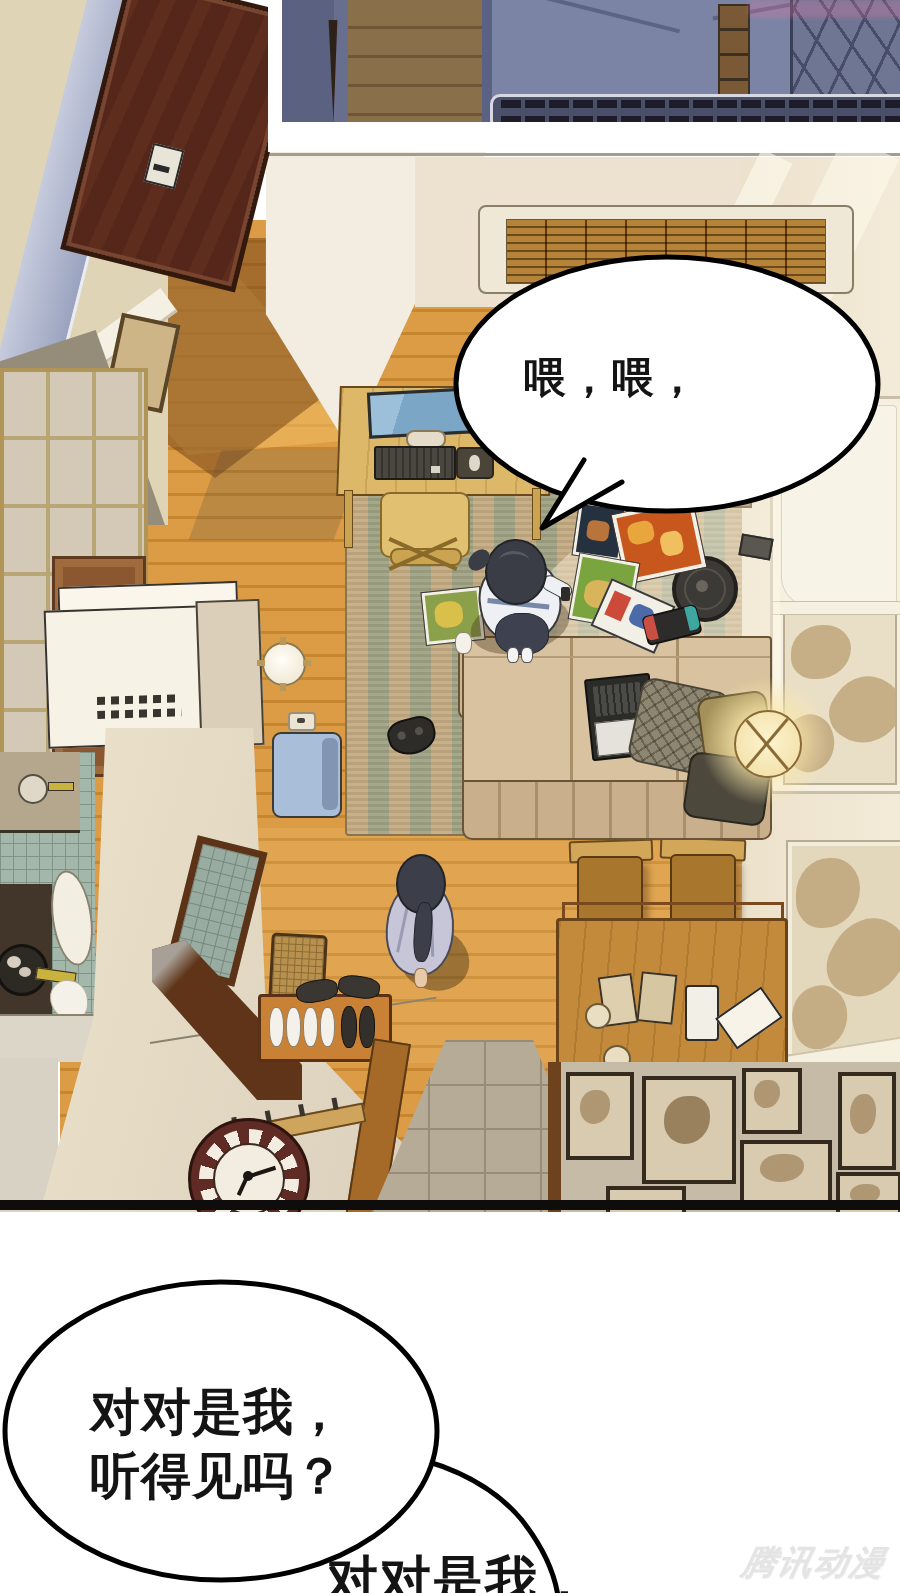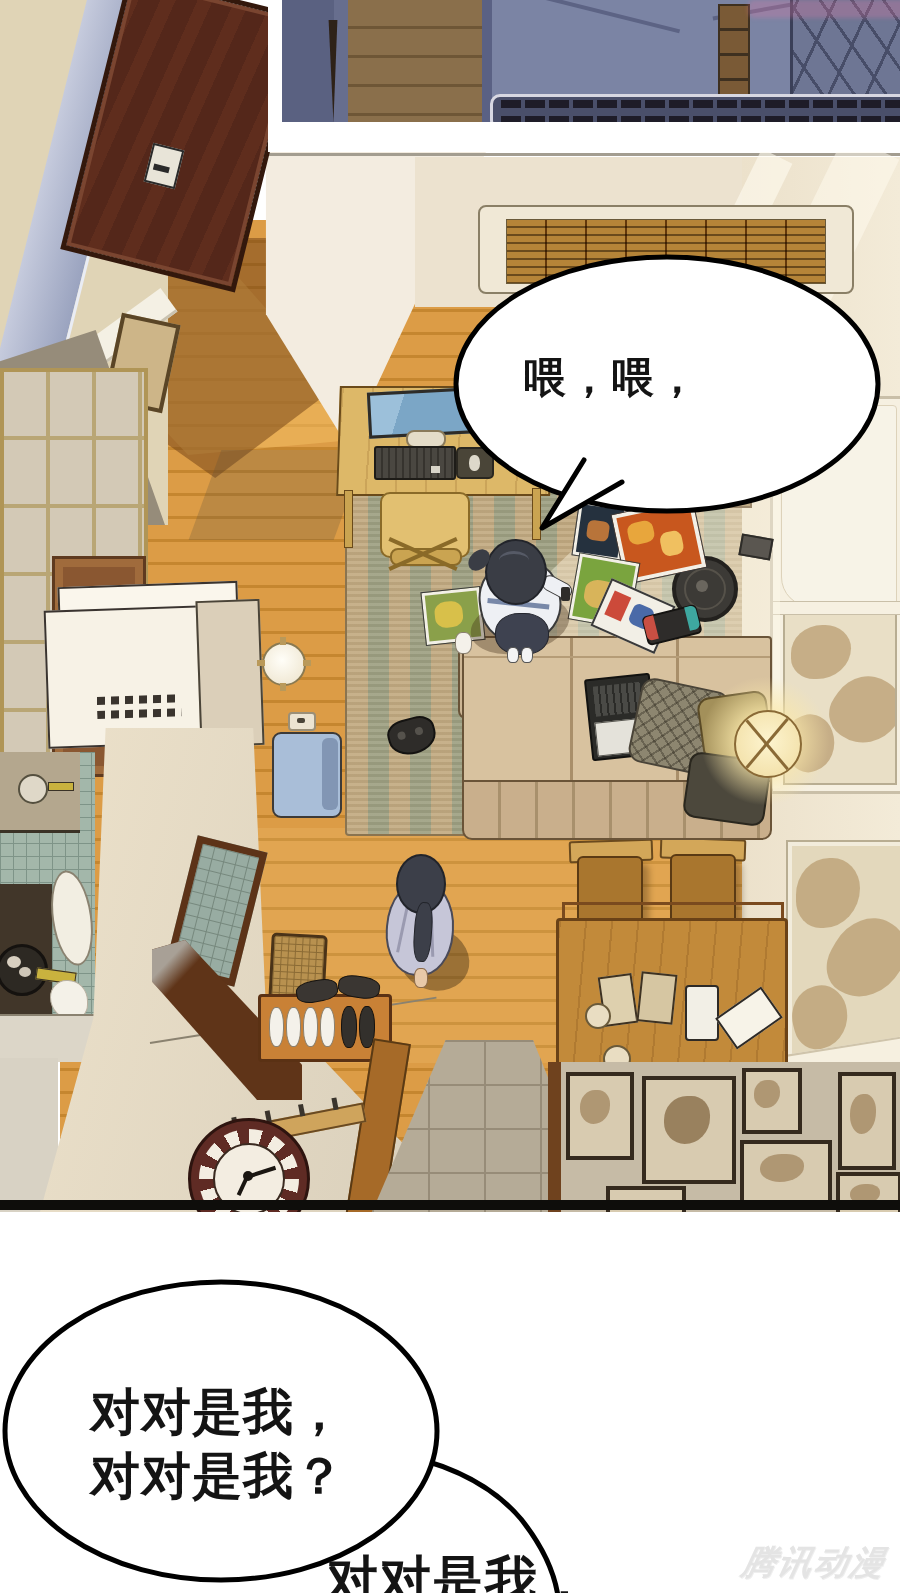--- a/index.html
+++ b/index.html
@@ -378,20 +378,20 @@
 
     <ellipse cx="667" cy="384" rx="211" ry="127" fill="#ffffff" stroke="#000" stroke-width="5"></ellipse>
     <path d="M 622 482 L 542 528 L 584 460" fill="#ffffff" stroke="#000" stroke-width="5" stroke-linecap="round" stroke-linejoin="round"></path>
 
     <ellipse cx="221" cy="1431" rx="216" ry="149" fill="#ffffff" stroke="#000" stroke-width="5"></ellipse>
   </svg>
 
   <div class="btxt" style="left:524px;top:350px;font-size:42px;letter-spacing:2px;">喂，喂，</div>
   <div class="btxt" style="left:90px;top:1380px;font-size:50px;line-height:64px;letter-spacing:1px;">
     <div>对对是我，</div>
-    <div>对对是我？</div>
+    <div>听得见吗？</div>
   </div>
   <div class="btxt" style="left:326px;top:1546px;font-size:52px;letter-spacing:1px;">对对是我，</div>
 
   <div class="a" style="left:742px;top:1540px;z-index:60;font-size:34px;font-weight:bold;font-style:italic;
               color:#e4e4e4;letter-spacing:2px;transform:skewX(-12deg);
               text-shadow:1px 1px 0 #efefef;">腾讯动漫</div>
 </div>
 
 </body></html>

